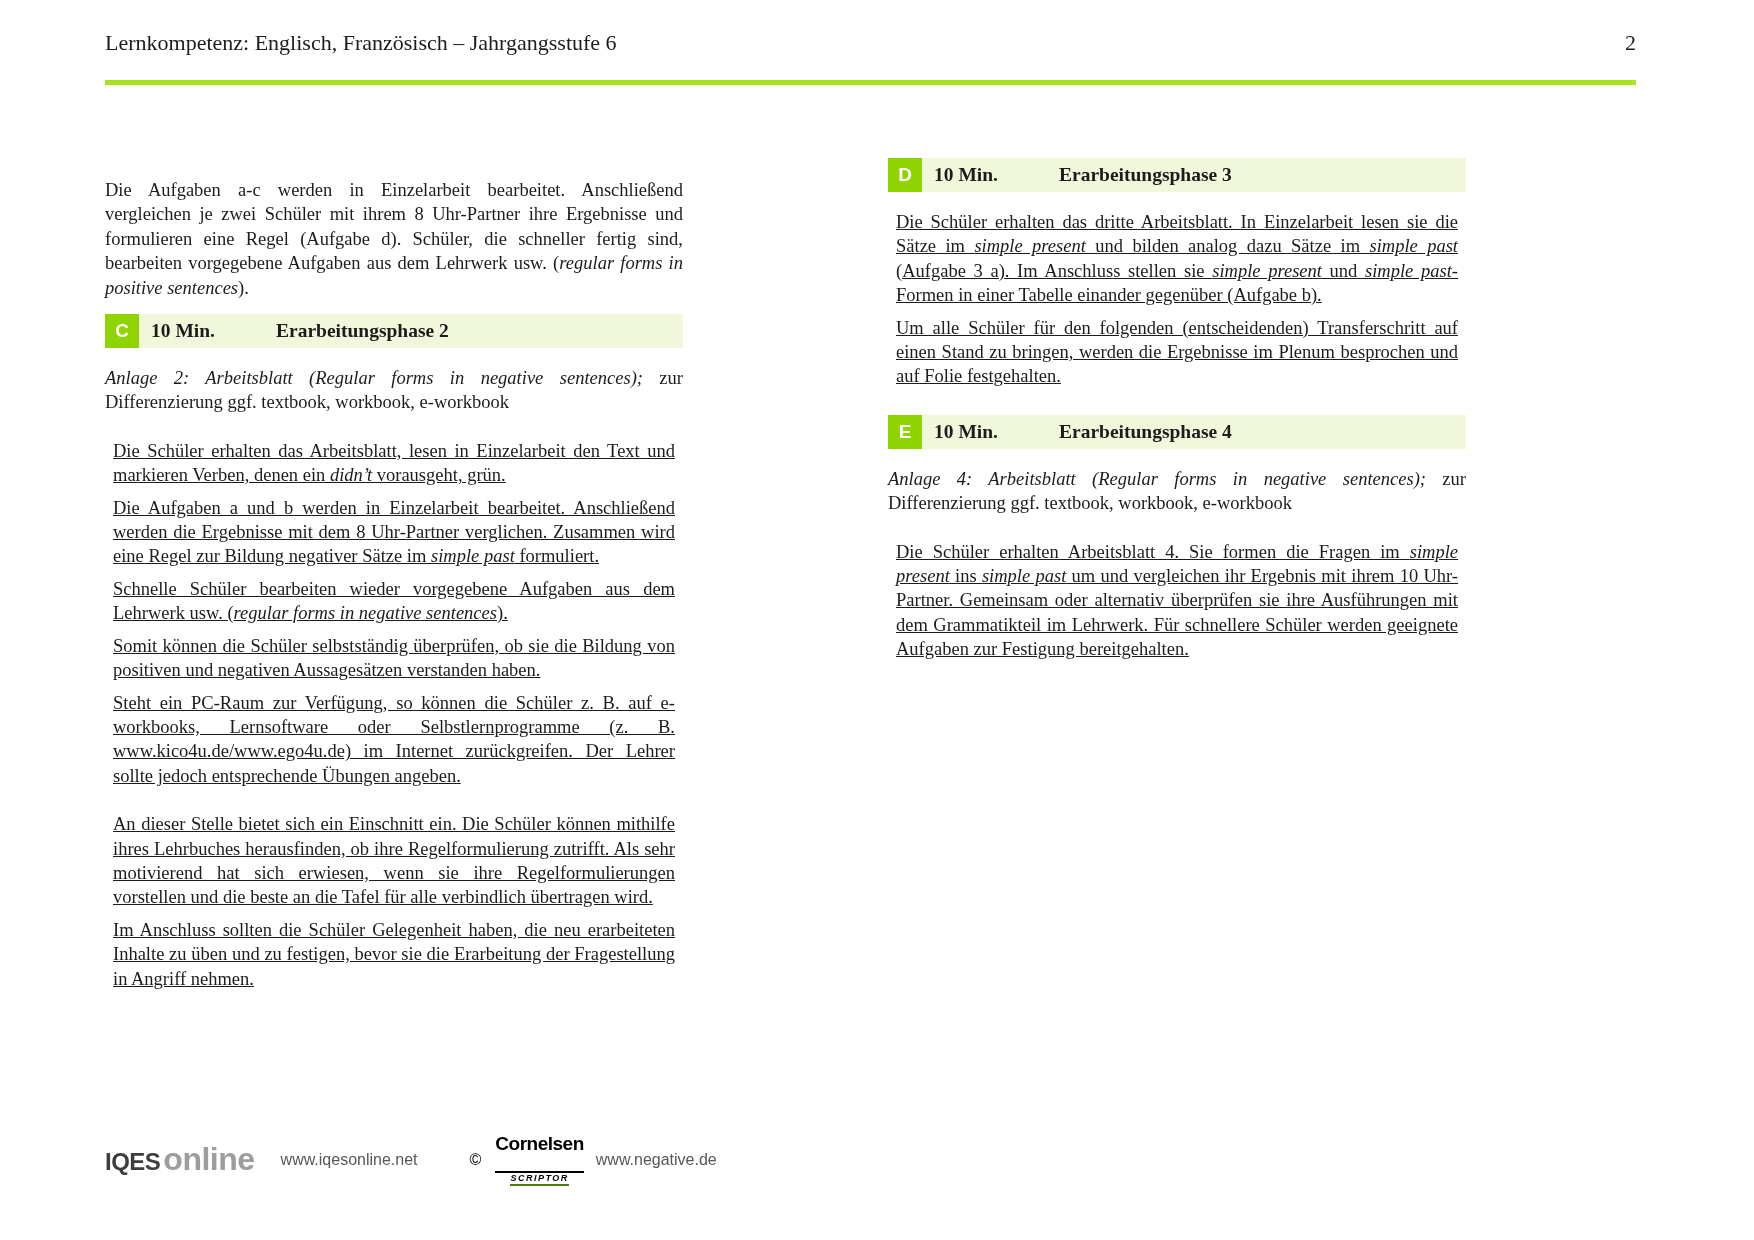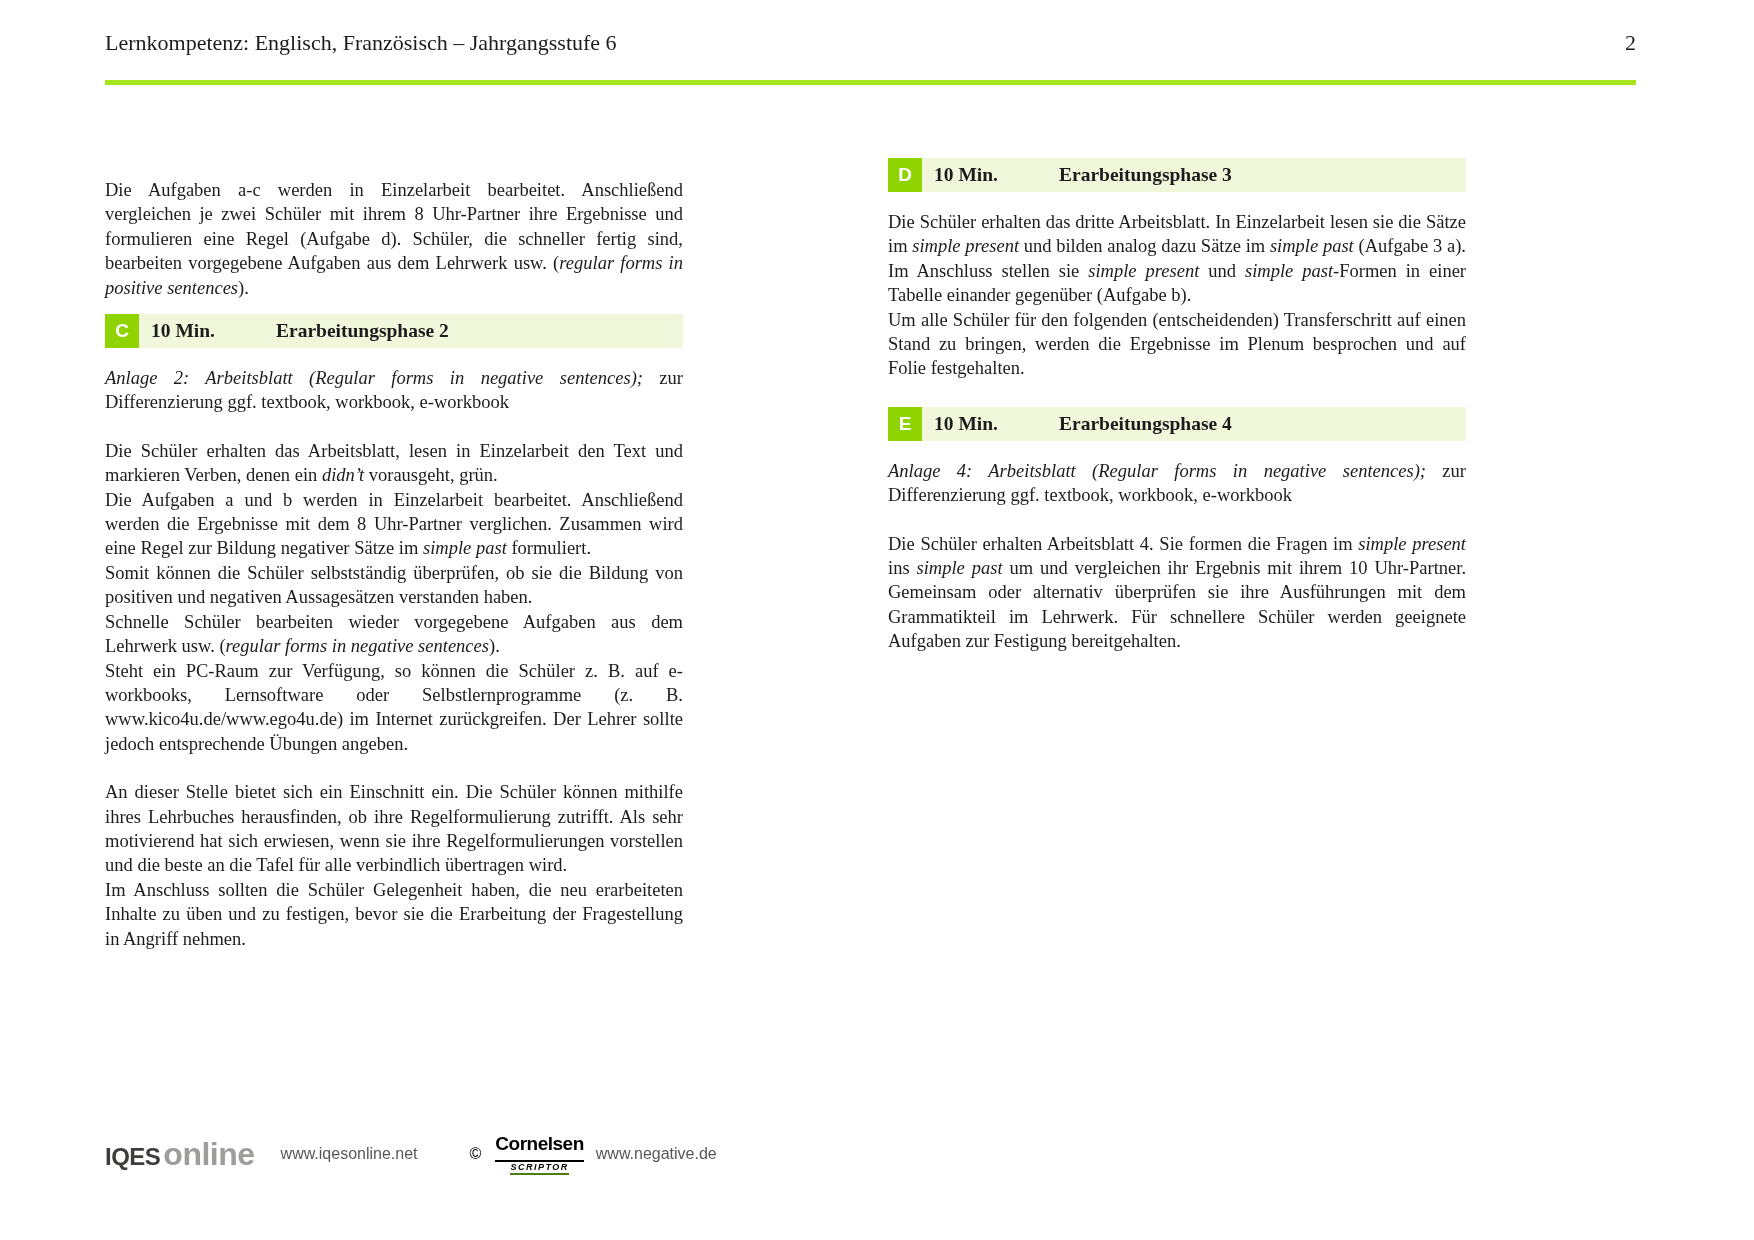--- a/index.html
+++ b/index.html
@@ -78,21 +78,21 @@
     font-weight:bold;
     font-size:19.5px;
   }
   .phase-title{
     display:flex;
     align-items:center;
     font-weight:bold;
     font-size:19.5px;
   }
   .anlage{ margin-bottom:24px; }
-  .group p{ margin:0; }
+  .group p{ margin:8px;text-decoration:underline; }
   
   .page-footer{
     position:absolute;
     left:105px; top:1134px;
     display:flex;
     align-items:center;
     font-family:"Liberation Sans", sans-serif;
   }
   .iqes-logo{ display:flex; align-items:baseline; }
   .iqes-bold{
@@ -106,21 +106,21 @@
   .iqes-url{ margin-left:26px; font-size:16px; color:var(--footer-url); }
   .copyright-symbol{ margin-left:52px; font-size:16px; color:#000; }
   .cornelsen-logo{
     margin-left:14px;
     display:inline-flex; flex-direction:column; align-items:center;
   }
   .cornelsen-name{
     font-weight:bold; font-size:19px; line-height:1;
     letter-spacing:-0.5px;
     border-bottom:2.5px solid #000;
-    padding-bottom:7px;
+    padding-bottom:18px;
     color:#000;
   }
   .cornelsen-sub{
     font-style:italic; font-weight:bold; font-size:9px;
     letter-spacing:1.5px; line-height:1.2;
     border-bottom:2px solid #4d7c0f;
     color:#000;
   }
   .cornelsen-url{ margin-left:12px; font-size:16px; color:var(--footer-url); }
 </style>
@@ -140,22 +140,22 @@
     <div class="phase-letter">C</div>
     <div class="phase-duration">10 Min.</div>
     <div class="phase-title">Erarbeitungsphase 2</div>
   </div>
 
   <p class="para anlage"><span class="it">Anlage 2: Arbeitsblatt (Regular forms in negative sentences);</span><span> zur Differenzierung ggf. textbook, workbook, e-workbook</span></p>
 
   <div class="group mb-blank">
     <p class="para"><span>Die Schüler erhalten das Arbeitsblatt, lesen in Einzelarbeit den Text und markieren Verben, denen ein </span><span class="it">didn’t</span><span> vorausgeht, grün.</span></p>
     <p class="para"><span>Die Aufgaben a und b werden in Einzelarbeit bearbeitet. Anschließend werden die Ergebnisse mit dem 8 Uhr-Partner verglichen. Zusammen wird eine Regel zur Bildung negativer Sätze im </span><span class="it">simple past</span><span> formuliert.</span></p>
+    <p class="para"><span>Schnelle Schüler bearbeiten wieder vorgegebene Aufgaben aus dem Lehrwerk usw. (</span><span class="it">regular forms in negative sentences</span><span>).</span></p>
     <p class="para"><span>Somit können die Schüler selbstständig überprüfen, ob sie die Bildung von positiven und negativen Aussagesätzen verstanden haben.</span></p>
-    <p class="para"><span>Schnelle Schüler bearbeiten wieder vorgegebene Aufgaben aus dem Lehrwerk usw. (</span><span class="it">regular forms in negative sentences</span><span>).</span></p>
     <p class="para"><span>Steht ein PC-Raum zur Verfügung, so können die Schüler z. B. auf e-workbooks, Lernsoftware oder Selbstlernprogramme (z. B. www.kico4u.de/www.ego4u.de) im Internet zurückgreifen. Der Lehrer sollte jedoch entsprechende Übungen angeben.</span></p>
   </div>
 
   <div class="group">
     <p class="para"><span>An dieser Stelle bietet sich ein Einschnitt ein. Die Schüler können mithilfe ihres Lehrbuches herausfinden, ob ihre Regelformulierung zutrifft. Als sehr motivierend hat sich erwiesen, wenn sie ihre Regelformulierungen vorstellen und die beste an die Tafel für alle verbindlich übertragen wird.</span></p>
     <p class="para"><span>Im Anschluss sollten die Schüler Gelegenheit haben, die neu erarbeiteten Inhalte zu üben und zu festigen, bevor sie die Erarbeitung der Fragestellung in Angriff nehmen.</span></p>
   </div>
 </div>
 
 <div class="col col-right">

